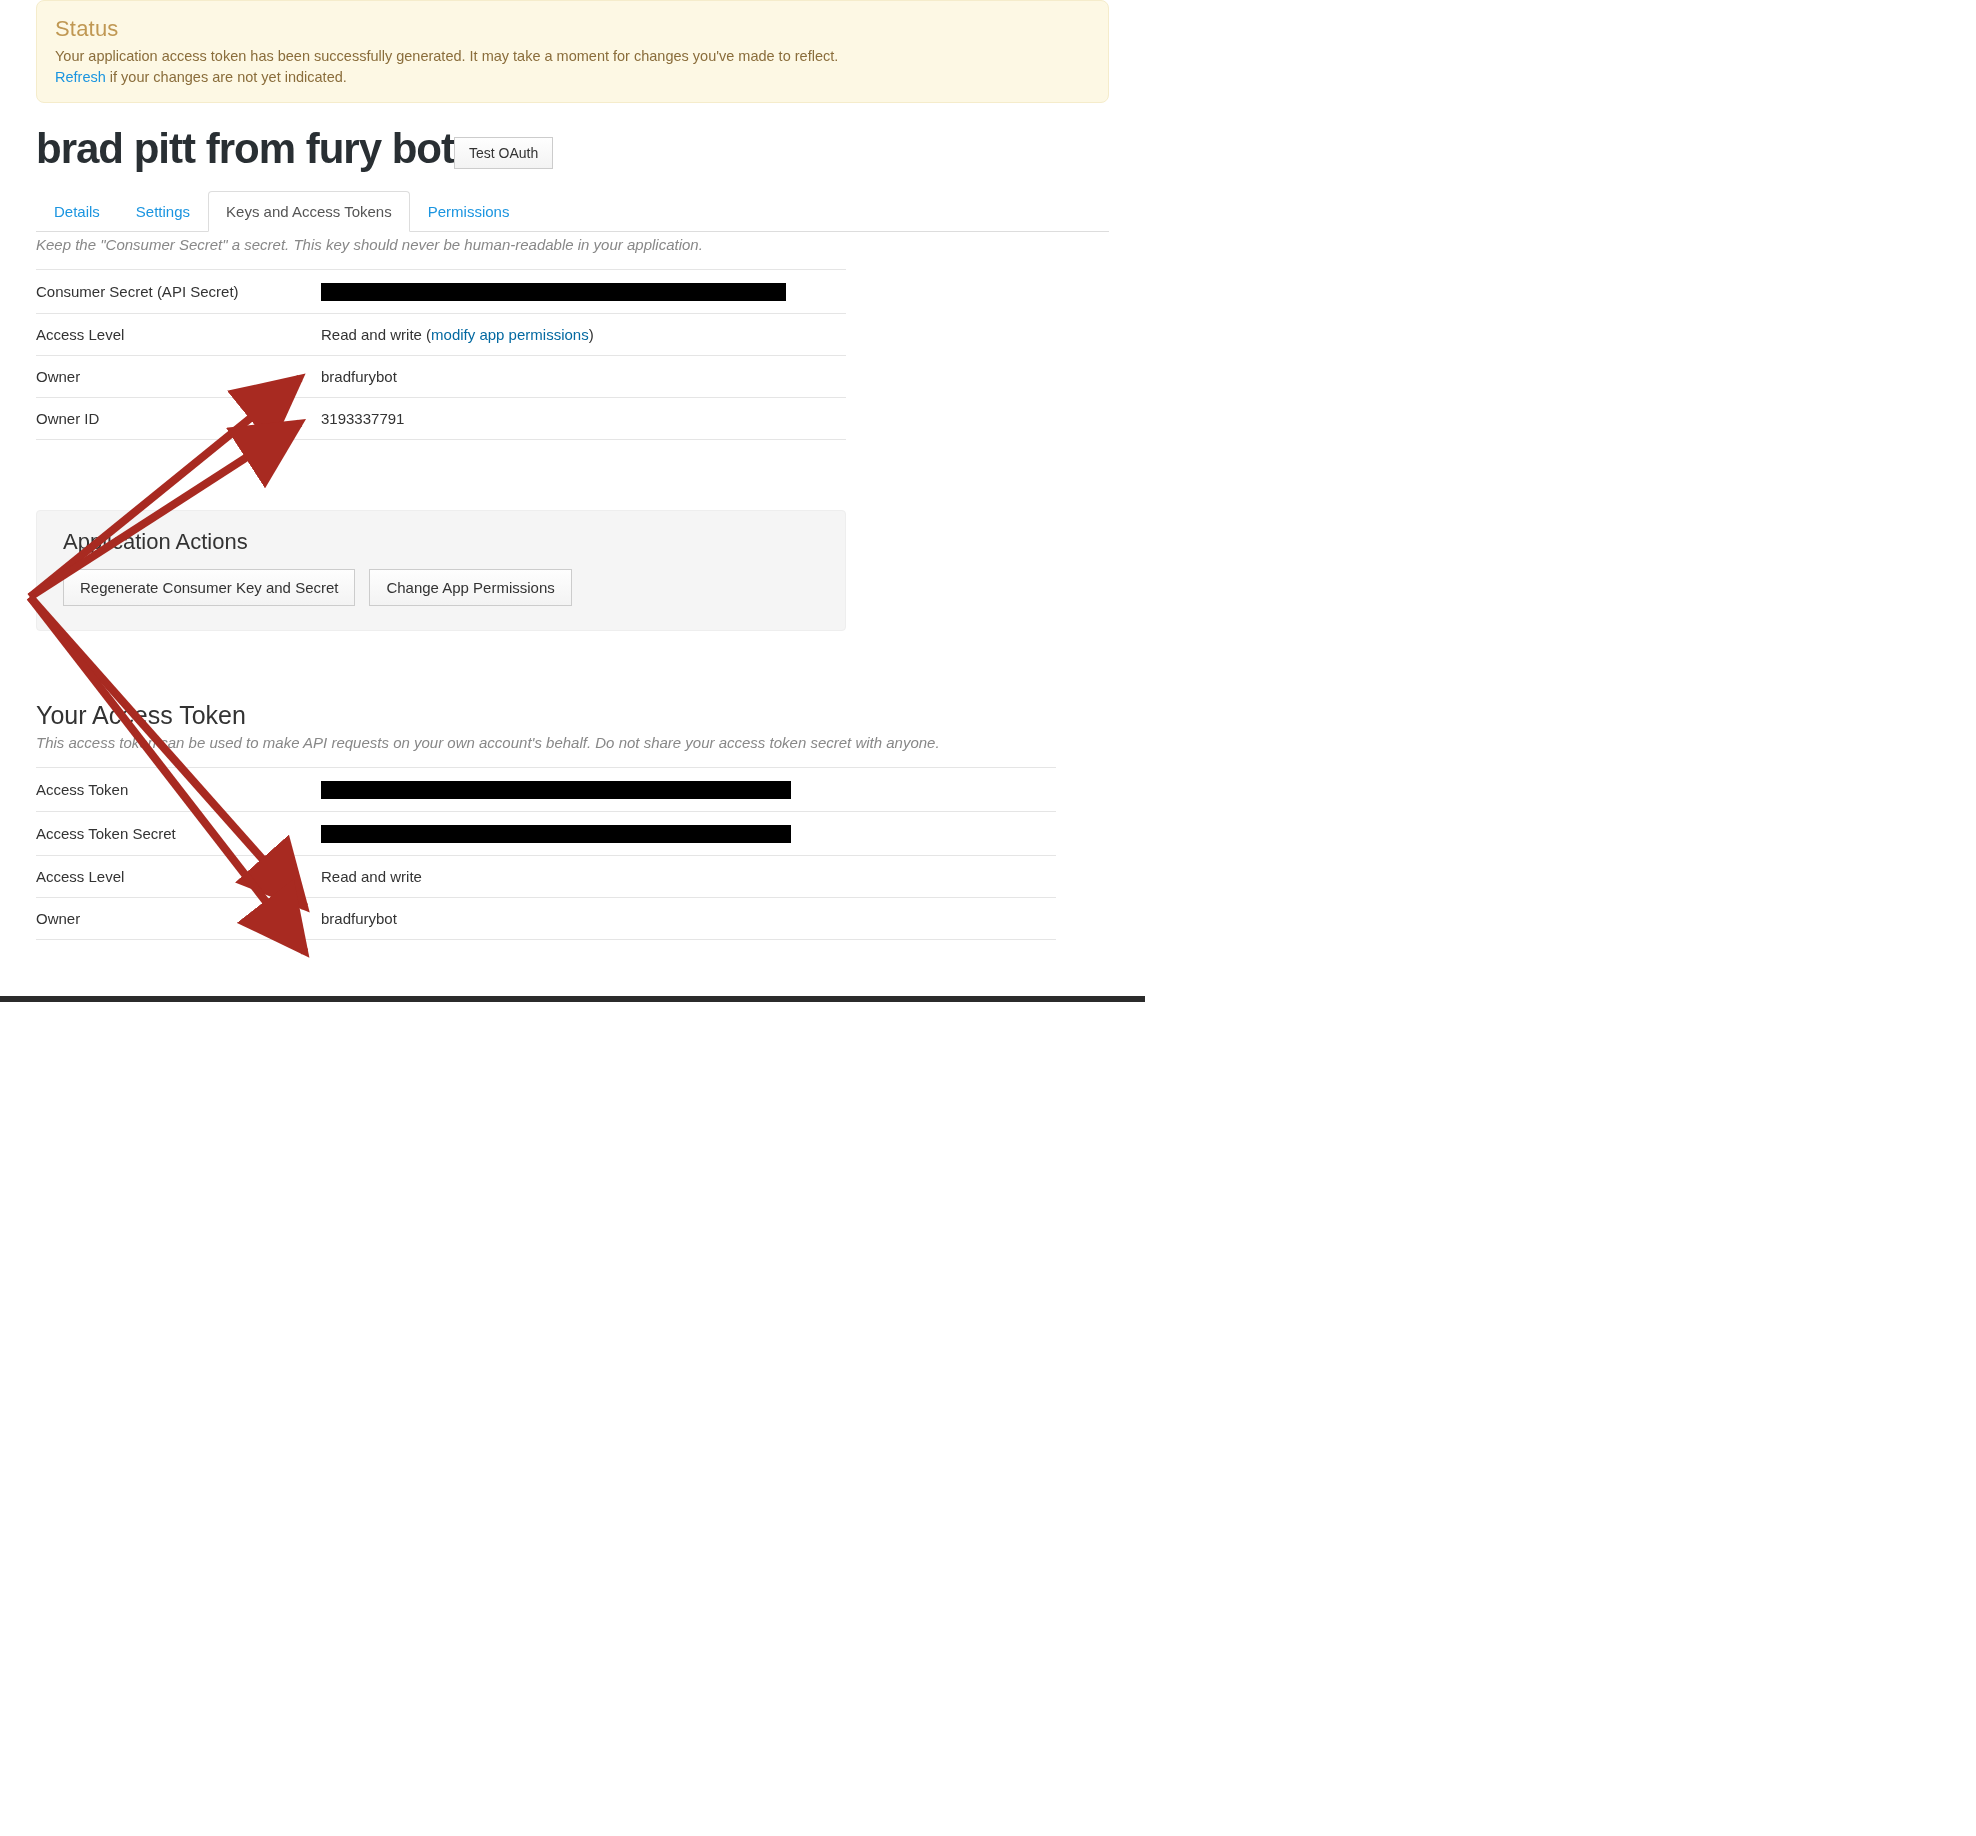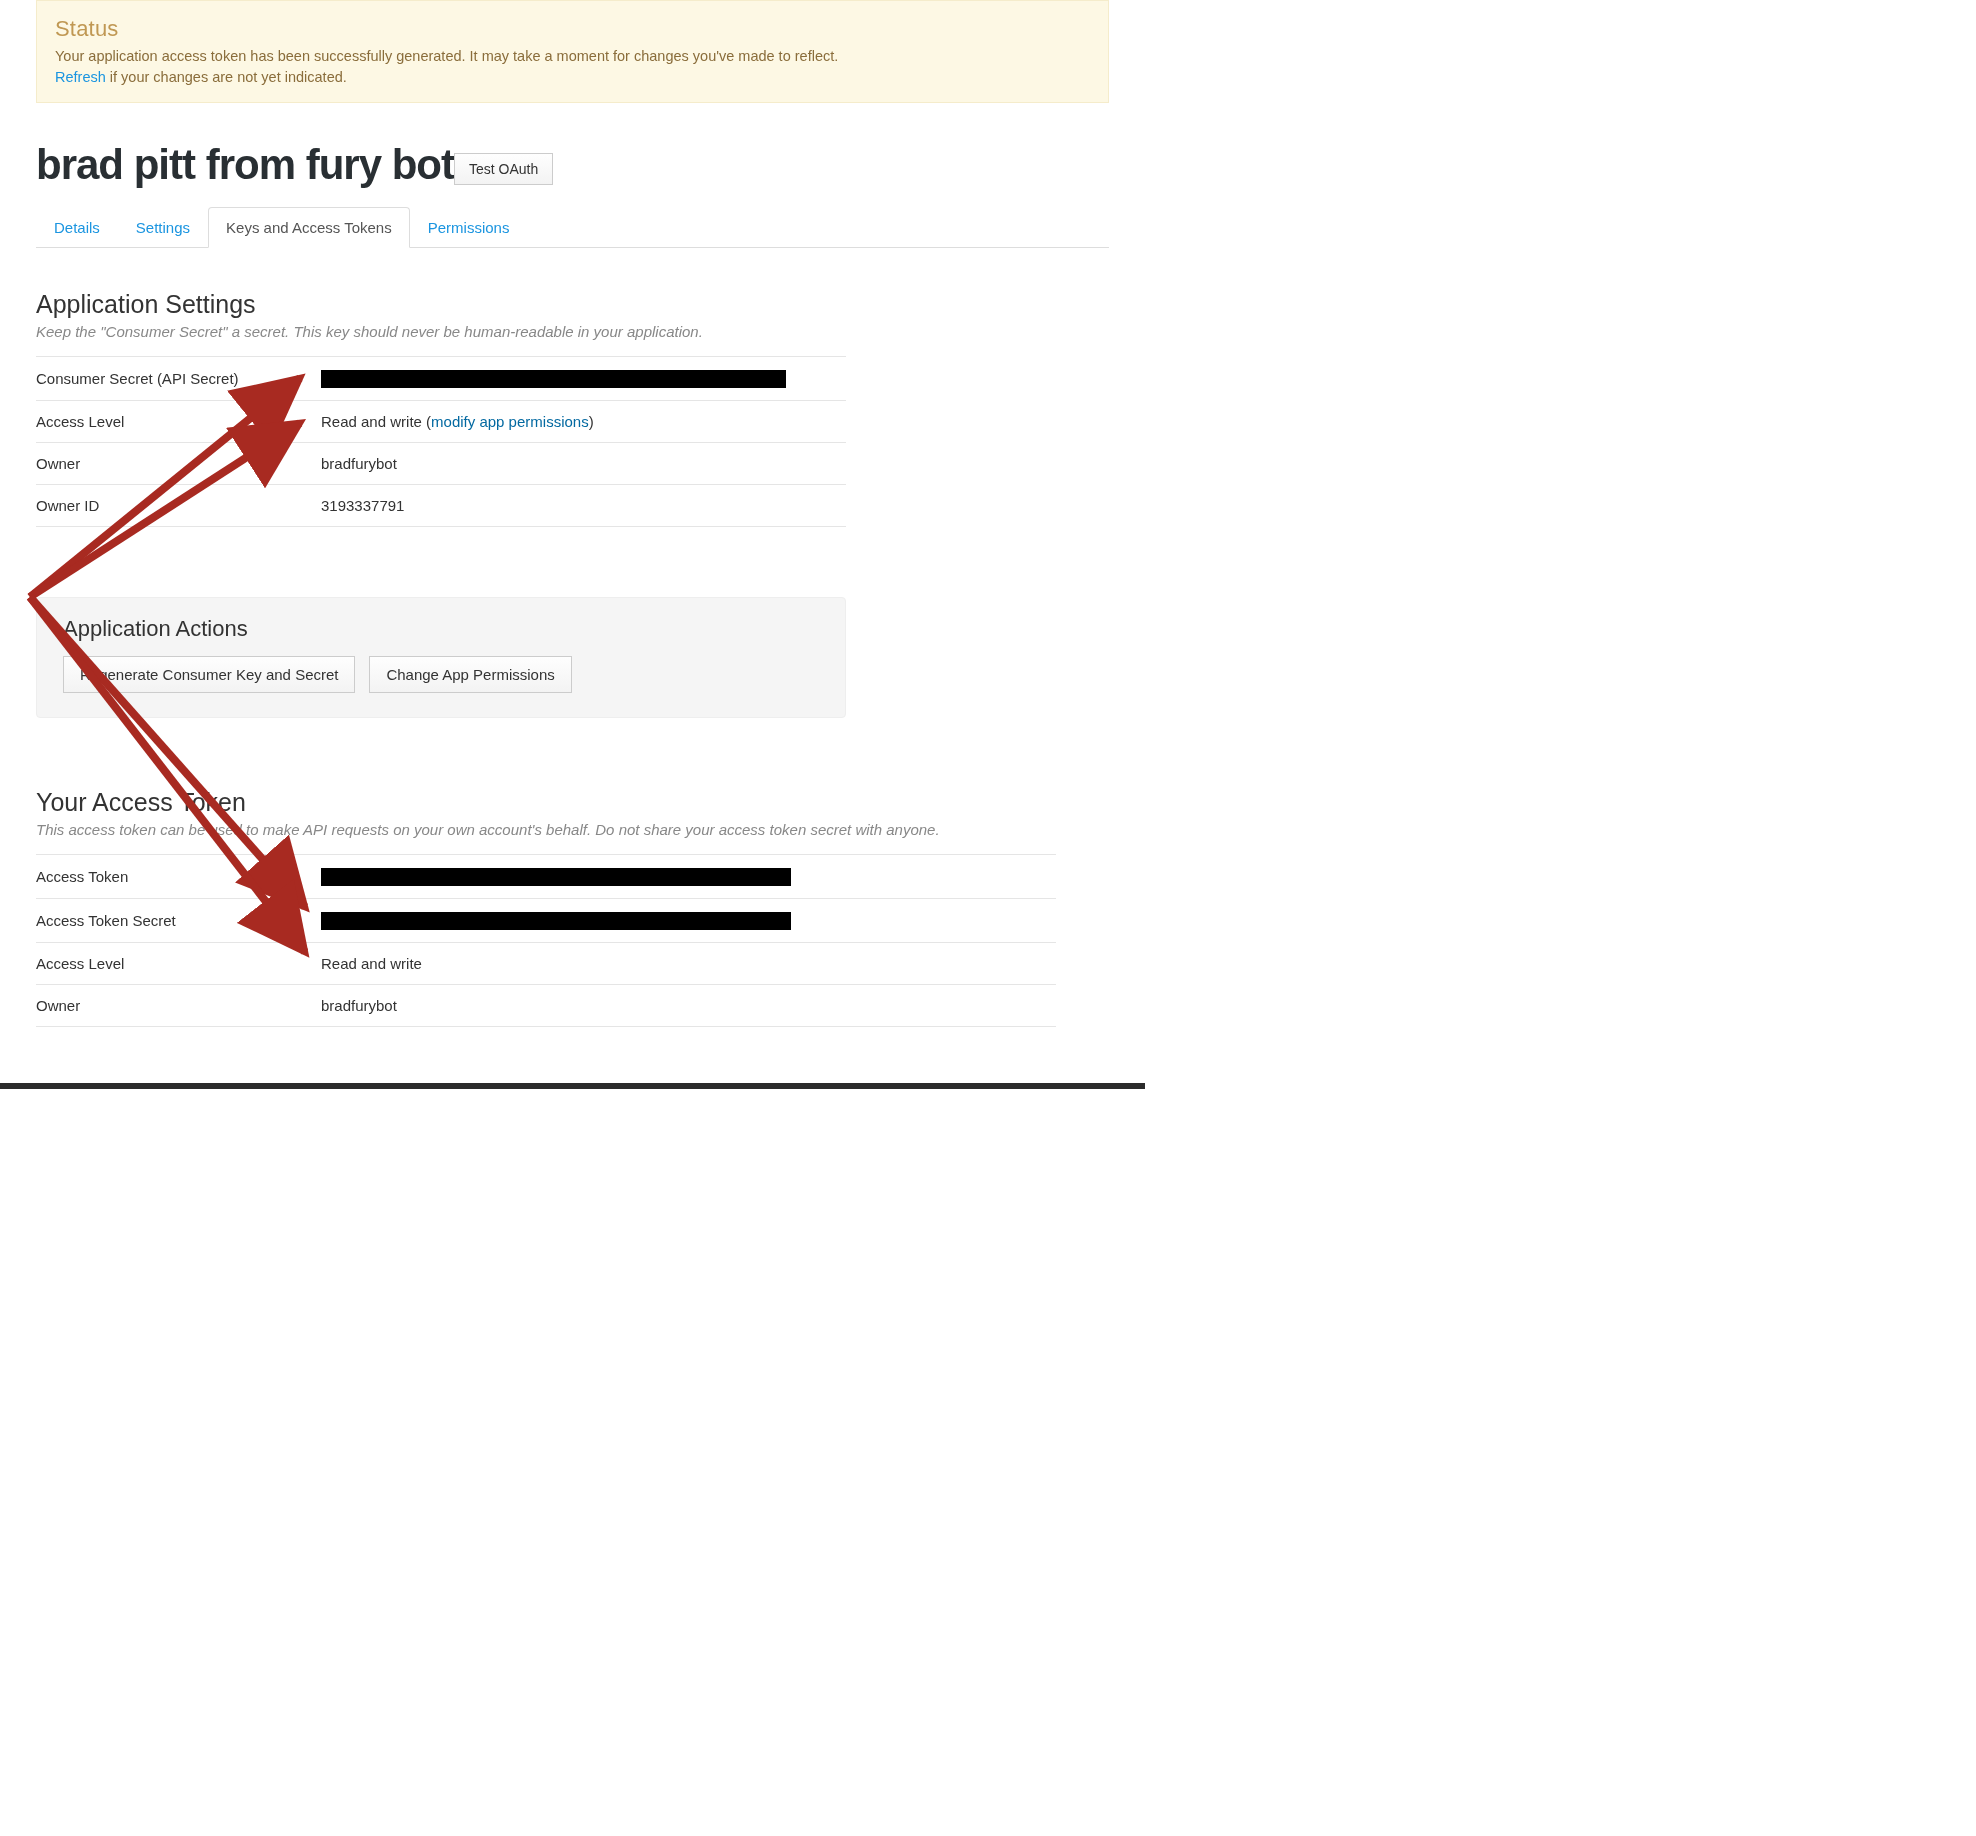--- a/index.html
+++ b/index.html
@@ -12,23 +12,23 @@
     background: #fff;
     width: 1145px;
   }
   .page {
     padding: 0 36px 30px 36px;
     position: relative;
   }
   .alert {
     background: #fdf8e4;
     border: 1px solid #f5eccb;
-    border-radius: 0;
+    border-radius: 8px;
     padding: 15px 18px 14px 18px;
-    margin-bottom: 30px;
+    margin-bottom: 14px;
     color: #8a6d3b;
   }
   .alert-title {
     font-size: 22px;
     font-weight: 300;
     color: #c09853;
     margin: 0 0 4px 0;
     letter-spacing: 0.2px;
   }
   .alert-body {
@@ -171,21 +171,20 @@
         <a>Settings</a>
       </li>
     <li class="active">
         <a>Keys and Access Tokens</a>
       </li>
     <li>
         <a>Permissions</a>
       </li>
   </ul>
 
-  <h2 class="section-title">Application Settings</h2>
   <div class="section-sub">Keep the "Consumer Secret" a secret. This key should never be human-readable in your application.</div>
 
   <table class="kv-table">
     <tbody>
     <tr>
       <td class="k">Consumer Secret (API Secret)</td>
       <td class="v"><span class="redacted" style="width:465px"></span></td>
     </tr>
     <tr>
       <td class="k">Access Level</td>

